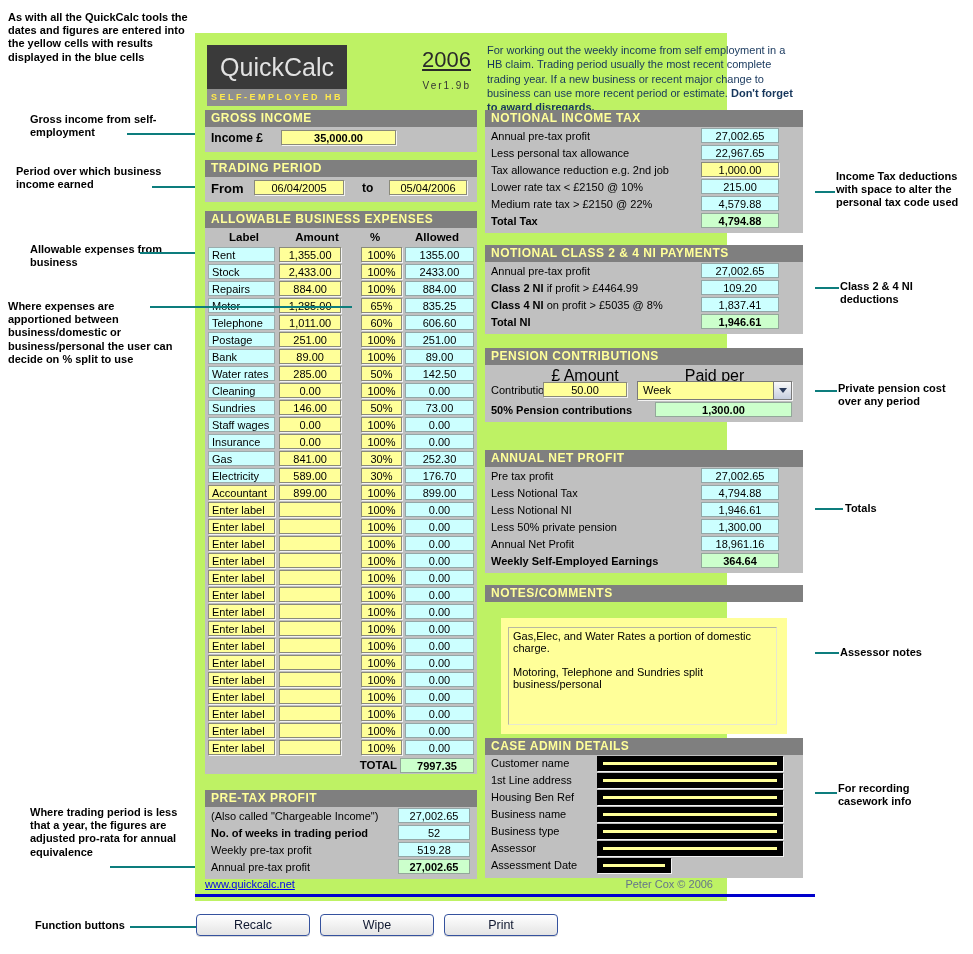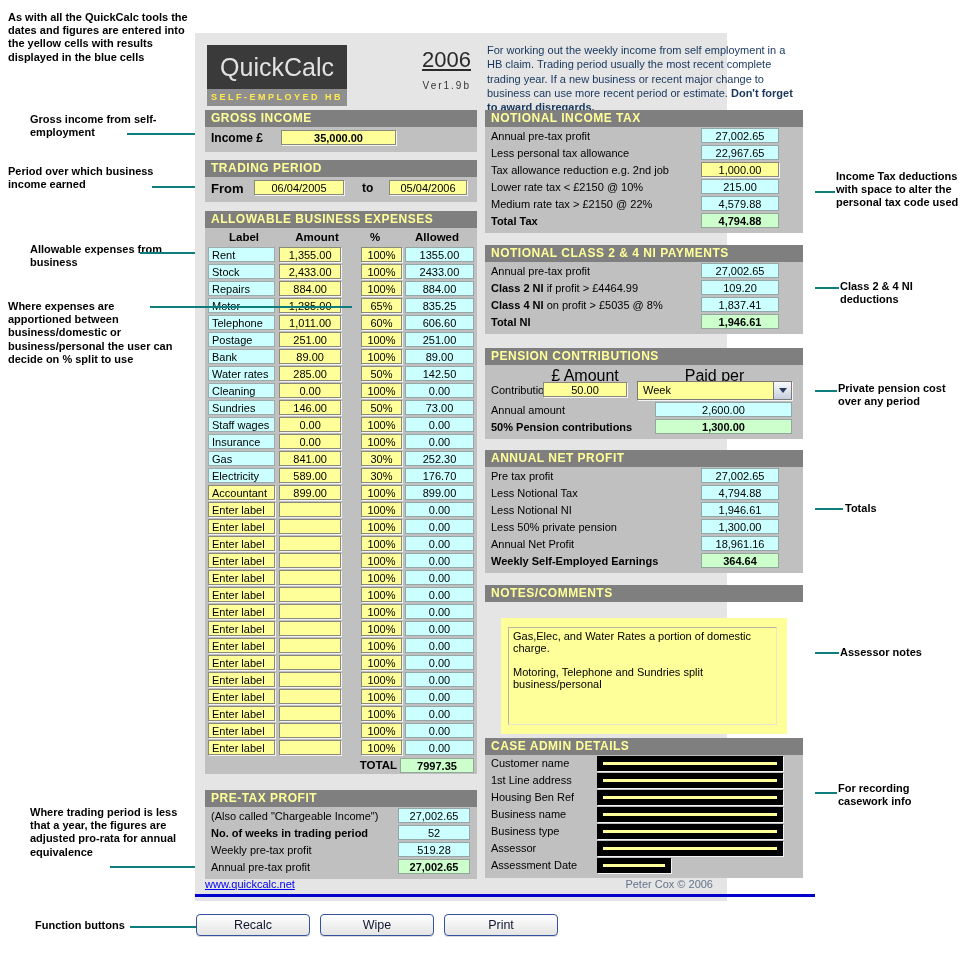--- a/index.html
+++ b/index.html
@@ -1,21 +1,21 @@
 <!DOCTYPE html>
 <html><head>
 <meta charset="utf-8">
 <style>
   html,body{margin:0;padding:0}
   body{width:973px;height:954px;background:#ffffff;position:relative;overflow:hidden;
        font-family:"Liberation Sans",sans-serif;color:#000}
   .b{font-weight:bold}
 
   
-  .panel{position:absolute;left:195px;top:33px;width:532px;height:868px;background:#e5e5e5}
+  .panel{position:absolute;left:195px;top:33px;width:532px;height:868px;background:#bef264}
   .sec{position:absolute}
   .sec-header{height:17px;background:#7f7f7f;color:#ffff99;font-weight:bold;font-size:12px;
               line-height:17px;padding-left:6px;letter-spacing:.5px;box-sizing:border-box}
   .sec-body{background:#c0c0c0}
 
   
   .logo{position:absolute;left:12px;top:12px;width:140px}
   .logo-main{height:44px;background:#3a3a3a;color:#e2e2e2;font-size:25px;line-height:44px;text-align:center}
   .logo-sub{height:17px;background:#8f8f8f;color:#ffe94d;font-size:9px;font-weight:bold;
             letter-spacing:2.5px;line-height:17px;text-align:center}
@@ -119,21 +119,21 @@
   .btn{position:absolute;top:914px;width:114px;height:22px;box-sizing:border-box;
        border:1px solid #35529e;border-radius:4px;background:linear-gradient(#ffffff,#e4e4e4);
        font-size:12.5px;color:#101830;text-align:center;line-height:20px;cursor:pointer;
        box-shadow:0 1px 0 rgba(0,0,0,.15)}
   #btn0{left:196px}#btn1{left:320px}#btn2{left:444px}
 
   
   .ann{position:absolute;font-size:11px;font-weight:bold;color:#000;line-height:1.2}
   .annL0{left:8px;top:11px;width:186px}
   .annL1{left:30px;top:113px;width:150px}
-  .annL2{left:8px;top:165px;width:178px}
+  .annL2{left:16px;top:165px;width:178px}
   .annL3{left:30px;top:243px;width:150px}
   .annL4{left:8px;top:300px;width:168px}
   .annL5{left:30px;top:806px;width:164px}
   .annL6{left:35px;top:919px;width:130px}
   .annR0{left:836px;top:170px;width:134px}
   .annR1{left:840px;top:280px;width:110px}
   .annR2{left:838px;top:382px;width:133px}
   .annR3{left:845px;top:502px;width:100px}
   .annR4{left:840px;top:646px;width:125px}
   .annR5{left:838px;top:782px;width:112px}
@@ -494,24 +494,20 @@
         <div class="cell yellow pen-amt">50.00</div>
         <div class="dd">
           <span>Week</span>
           <span class="dd-btn">
               <span class="dd-arrow"></span>
             </span>
         </div>
       </div>
       <div class="kv-pension">
           <div class="kvrow">
-            <div class="kvlab">Annual amount</div>
-            <div class="cell cyan">2,600.00</div>
-          </div>
-          <div class="kvrow">
             <div class="kvlab b">50% Pension contributions</div>
             <div class="cell green b">1,300.00</div>
           </div>
         </div>
     </div>
   </div>
 
   <div class="sec" id="sec-net">
     <div class="sec-header">ANNUAL NET PROFIT</div>
     <div class="sec-body kv-right pad-b">

